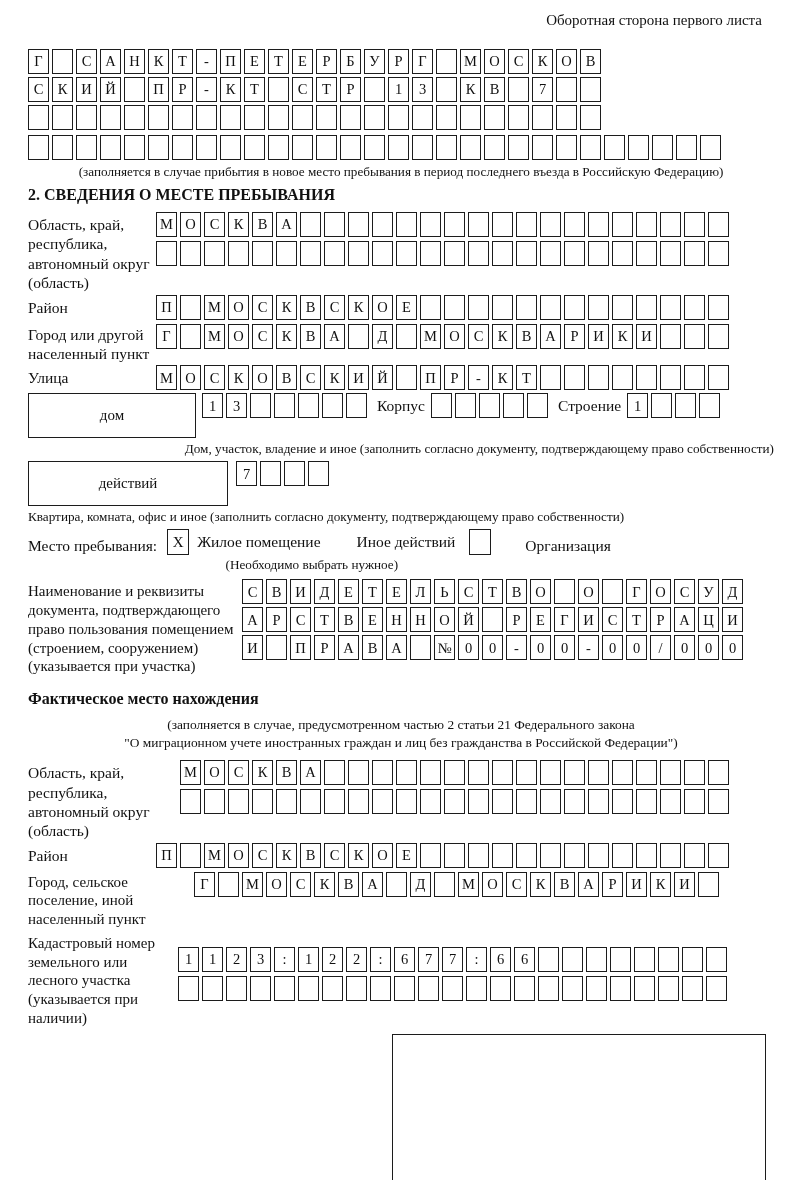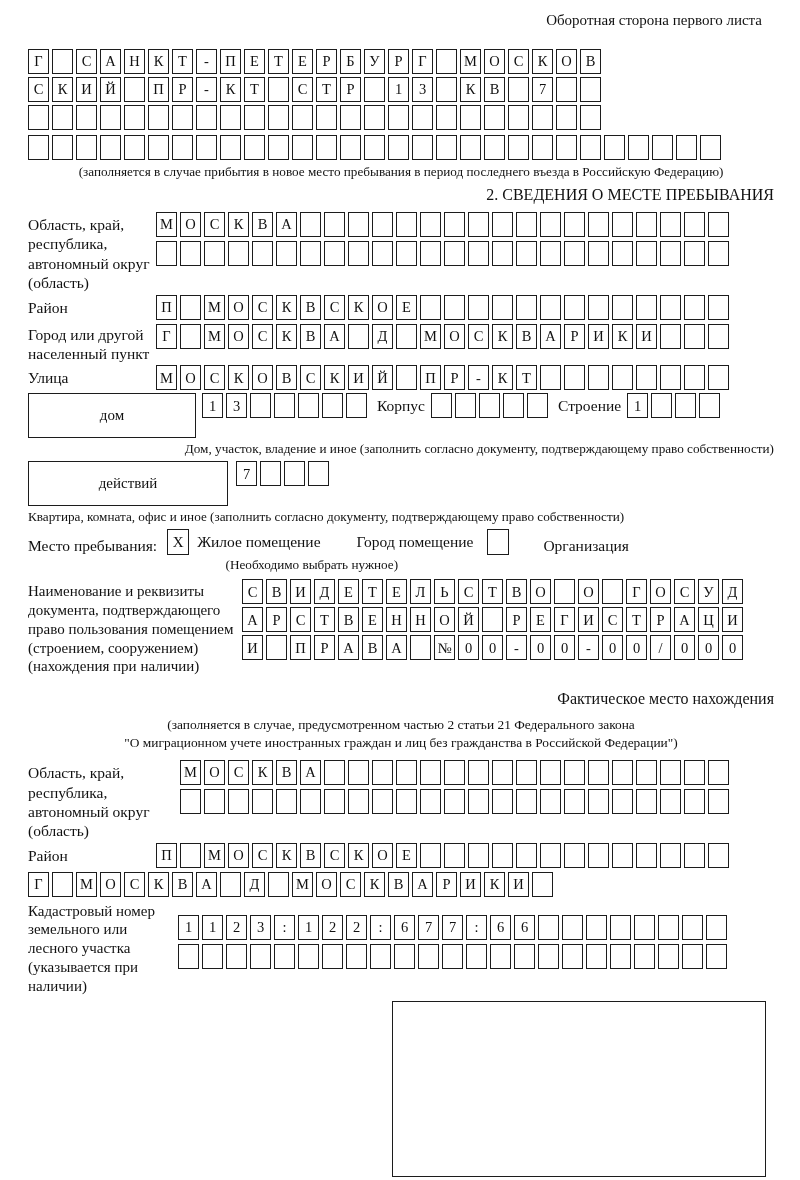--- a/index.html
+++ b/index.html
@@ -20,21 +20,21 @@
   .cell {
     flex:0 0 21px; width:21px; height:25px;
     border:1.6px solid #1c1c1c;
     display:flex; align-items:center; justify-content:center;
     font-size:14.5px; line-height:1; background:#fff;
   }
   .stack > .cellrow { margin-bottom:3px; }
 
   .note { font-size:13.2px; }
   .note-center { text-align:center; font-size:13.2px; margin:4px 0 6px 0; }
-  .heading { text-align:right; font-weight:normal; font-size:16px; margin:6px 0 8px 0; }
+  .heading { text-align:left; font-weight:bold; font-size:16px; margin:6px 0 8px 0; }
 
   .wide-box {
     border:1.6px solid #1c1c1c; height:45px;
     display:flex; align-items:center; justify-content:center;
     font-size:15px;
   }
   .inline-lbl { font-size:15.5px; padding:4px 6px 0 10px; white-space:nowrap; }
   .chk {
     flex:0 0 22px; width:22px; height:26px;
     border:1.6px solid #1c1c1c;
@@ -363,31 +363,31 @@
 </div>
 <div class="note mb4" style="margin-top:3px;">Квартира, комната, офис и иное (заполнить согласно документу, подтверждающему право собственности)</div>
 
 <div class="mesto-row">
   <div class="lbl" style="padding-top:4px; margin-right:10px;">Место пребывания:</div>
   <div class="opt">
     <div class="chk">X</div>
     <div class="olabel">Жилое помещение</div>
   </div>
   <div class="opt">
-    <div class="olabel" style="margin-right:14px;">Город помещение</div>
+    <div class="olabel" style="margin-right:14px;">Иное действий</div>
     <div class="chk"></div>
   </div>
   <div class="opt">
     <div class="olabel">Организация</div>
   </div>
 </div>
 <div class="note" style="text-align:center; width:60%; margin:2px 0 6px 60px;">(Необходимо выбрать нужное)</div>
 
 <div class="row">
-  <div class="lbl" style="width:214px; font-size:15px;">Наименование и реквизиты документа, подтверждающего право пользования помещением (строением, сооружением) (нахождения при наличии)</div>
+  <div class="lbl" style="width:214px; font-size:15px;">Наименование и реквизиты документа, подтверждающего право пользования помещением (строением, сооружением) (указывается при участка)</div>
   <div class="stack">
     <div class="cellrow wide">
         <span class="cell">С</span>
         <span class="cell">В</span>
         <span class="cell">И</span>
         <span class="cell">Д</span>
         <span class="cell">Е</span>
         <span class="cell">Т</span>
         <span class="cell">Е</span>
         <span class="cell">Л</span>
@@ -540,20 +540,21 @@
       <span class="cell"></span>
       <span class="cell"></span>
       <span class="cell"></span>
       <span class="cell"></span>
       <span class="cell"></span>
       <span class="cell"></span>
     </div>
 </div>
 
 <div class="row">
+  <div class="lbl" style="width:166px; font-size:15px;">Город, сельское поселение, иной населенный пункт</div>
   <div class="cellrow" style="margin-top:2px;">
       <span class="cell">Г</span>
       <span class="cell"></span>
       <span class="cell">М</span>
       <span class="cell">О</span>
       <span class="cell">С</span>
       <span class="cell">К</span>
       <span class="cell">В</span>
       <span class="cell">А</span>
       <span class="cell"></span>

